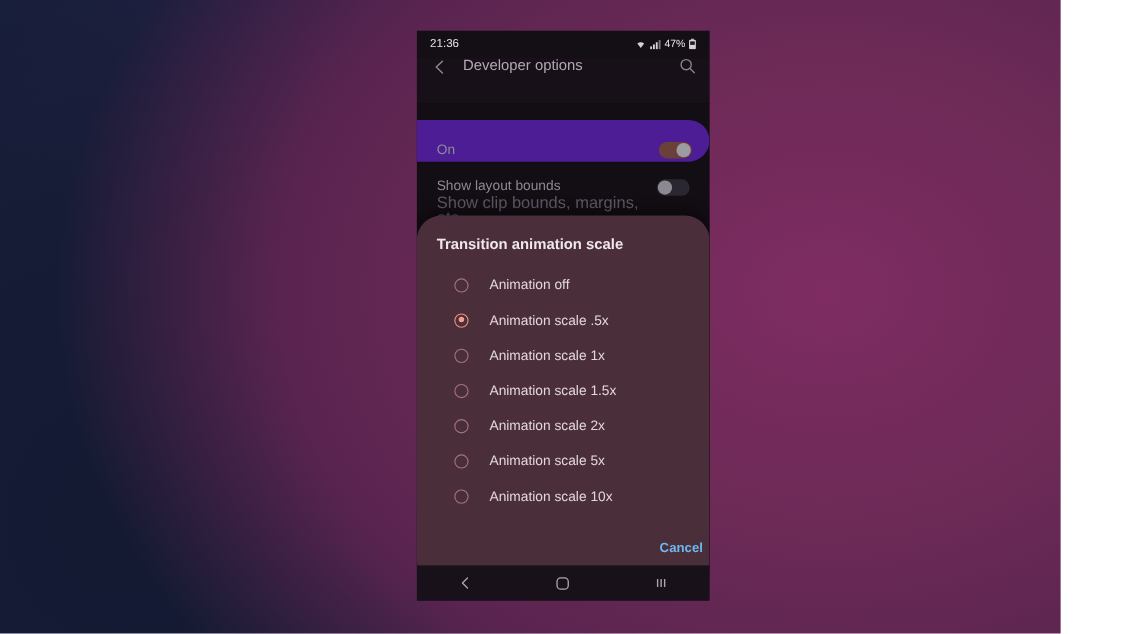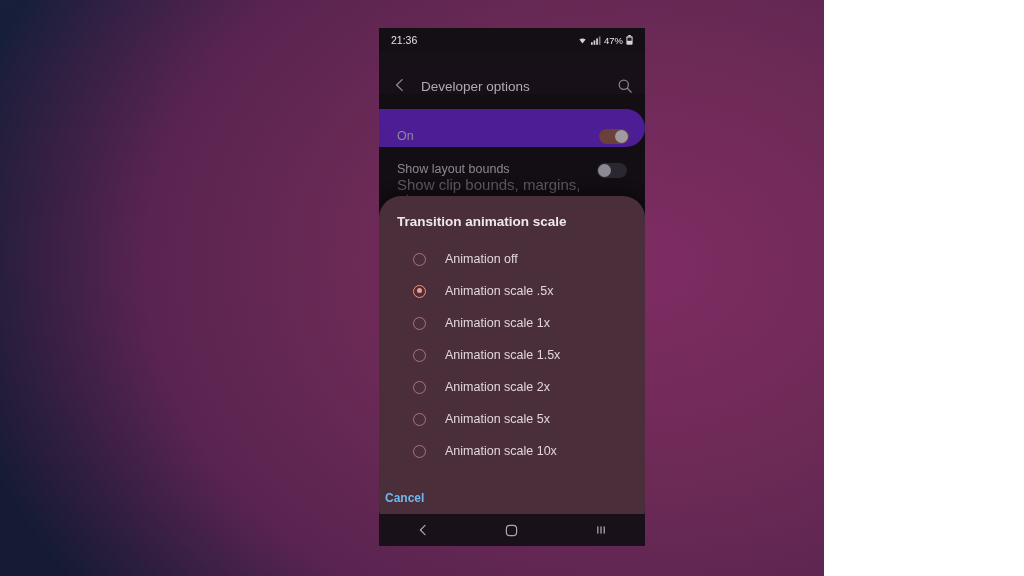--- a/index.html
+++ b/index.html
@@ -7,21 +7,21 @@
     padding: 0;
     width: 1024px;
     height: 576px;
     overflow: hidden;
     font-family: "Liberation Sans", sans-serif;
   }
 
   
   #desktop {
     position: relative;
-    width: 824px;
+    width: 964px;
     height: 576px;
     background:
       radial-gradient(ellipse 900px 700px at 78% 46%, #7e2c62 0%, #6d2a57 30%, #5a2450 55%, rgba(60,30,72,0) 78%),
       radial-gradient(ellipse 780px 820px at 12% 82%, #141a32 0%, #161c36 35%, rgba(24,28,58,0) 72%),
       linear-gradient(118deg, #18203c 0%, #2a2048 26%, #4d2150 48%, #6b2a59 68%, #7a2f63 100%);
   }
 
   
   #phone {
     position: absolute;
@@ -56,21 +56,21 @@
   }
   .sb-ico { display:inline-block; line-height: 1; }
   .wifi-ico svg, .sig-ico svg, .bat-ico svg { display:block; }
 
   
   #app-bar {
     position: absolute;
     left: 0; top: 24px;
     width: 266px; height: 42px;
     display: flex;
-    align-items: flex-end;
+    align-items: flex-start;
     padding: 0 12px;
     box-sizing: border-box;
     background: #171018;
     color: #b9aebb;
   }
   #back-arrow { width: 18px; height: 18px; flex: 0 0 auto; opacity: .75; }
   #app-title {
     margin-left: 12px;
     font-size: 13.5px;
     color: #b3a8b5;
@@ -179,21 +179,21 @@
   }
   .option-label {
     margin-left: 19px;
     color: #e2d6dc;
     font-size: 12.5px;
     white-space: nowrap;
   }
   #cancel-row {
     display: flex;
     align-items: center;
-    justify-content: flex-start;
+    justify-content: flex-end;
     height: 34px;
     margin-top: 14px;
   }
   #cancel-button {
     color: #6fb7ef;
     font-size: 12px;
     font-weight: bold;
     background: transparent;
     border: none;
     cursor: pointer;

